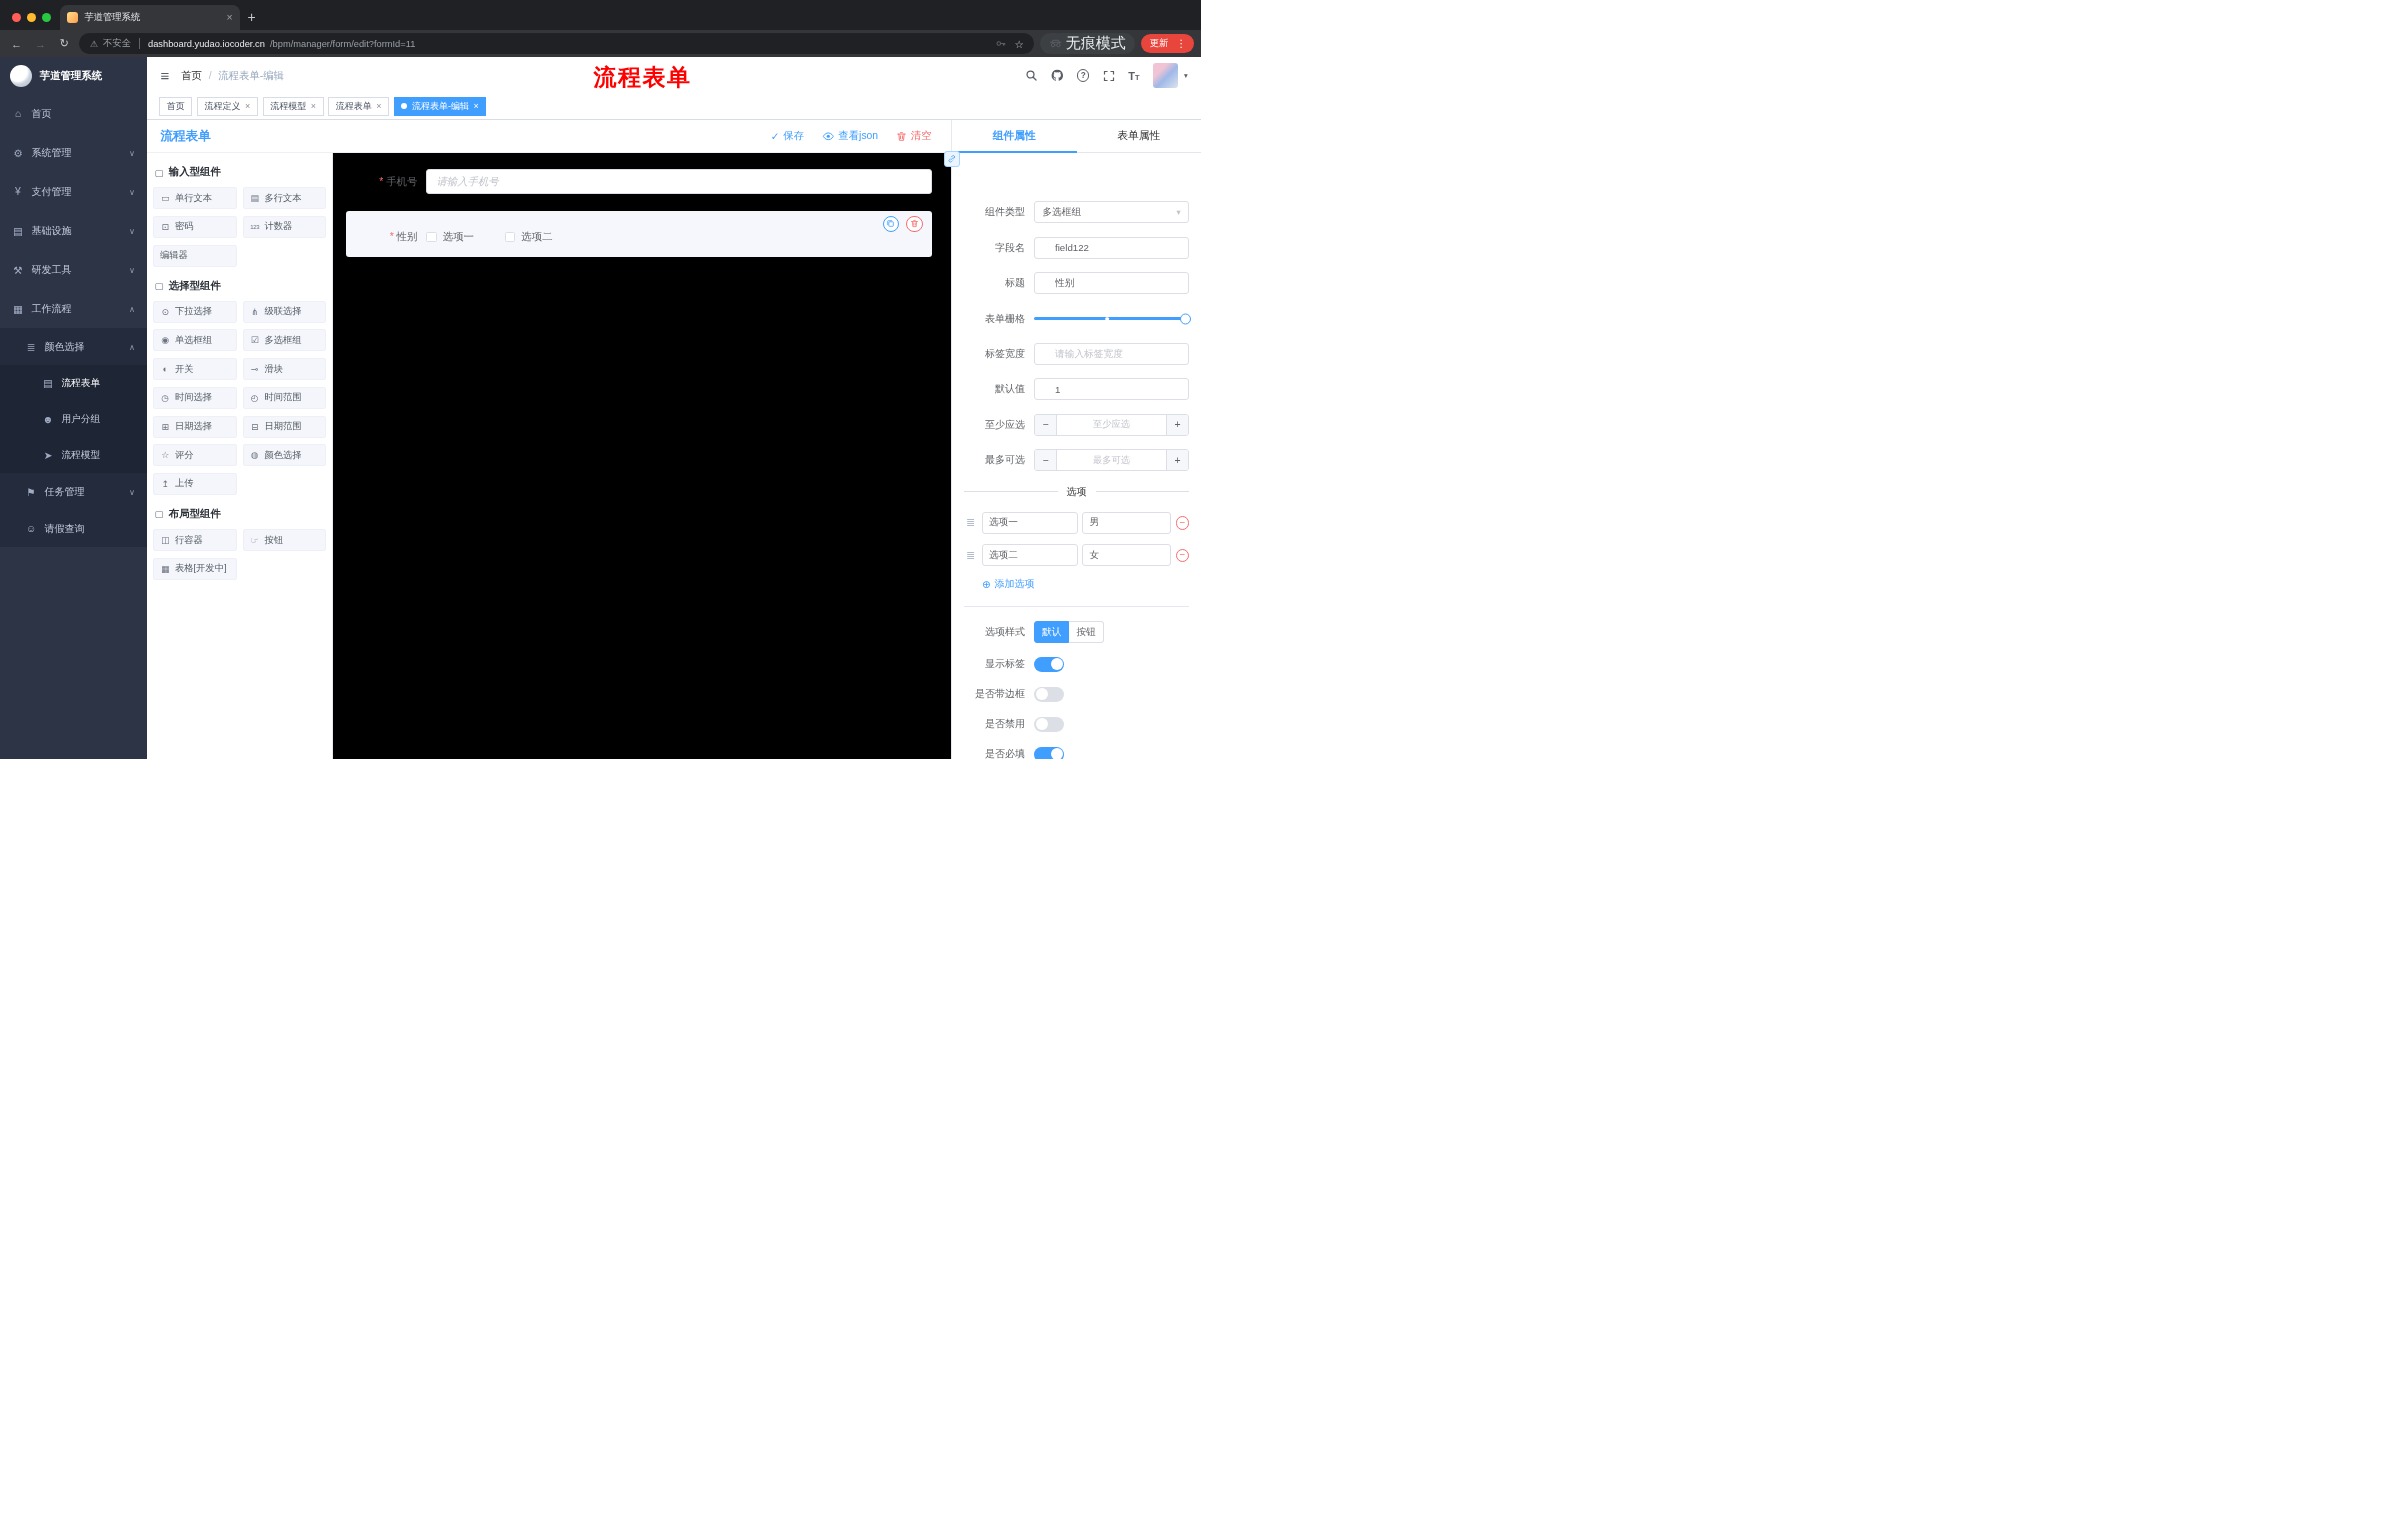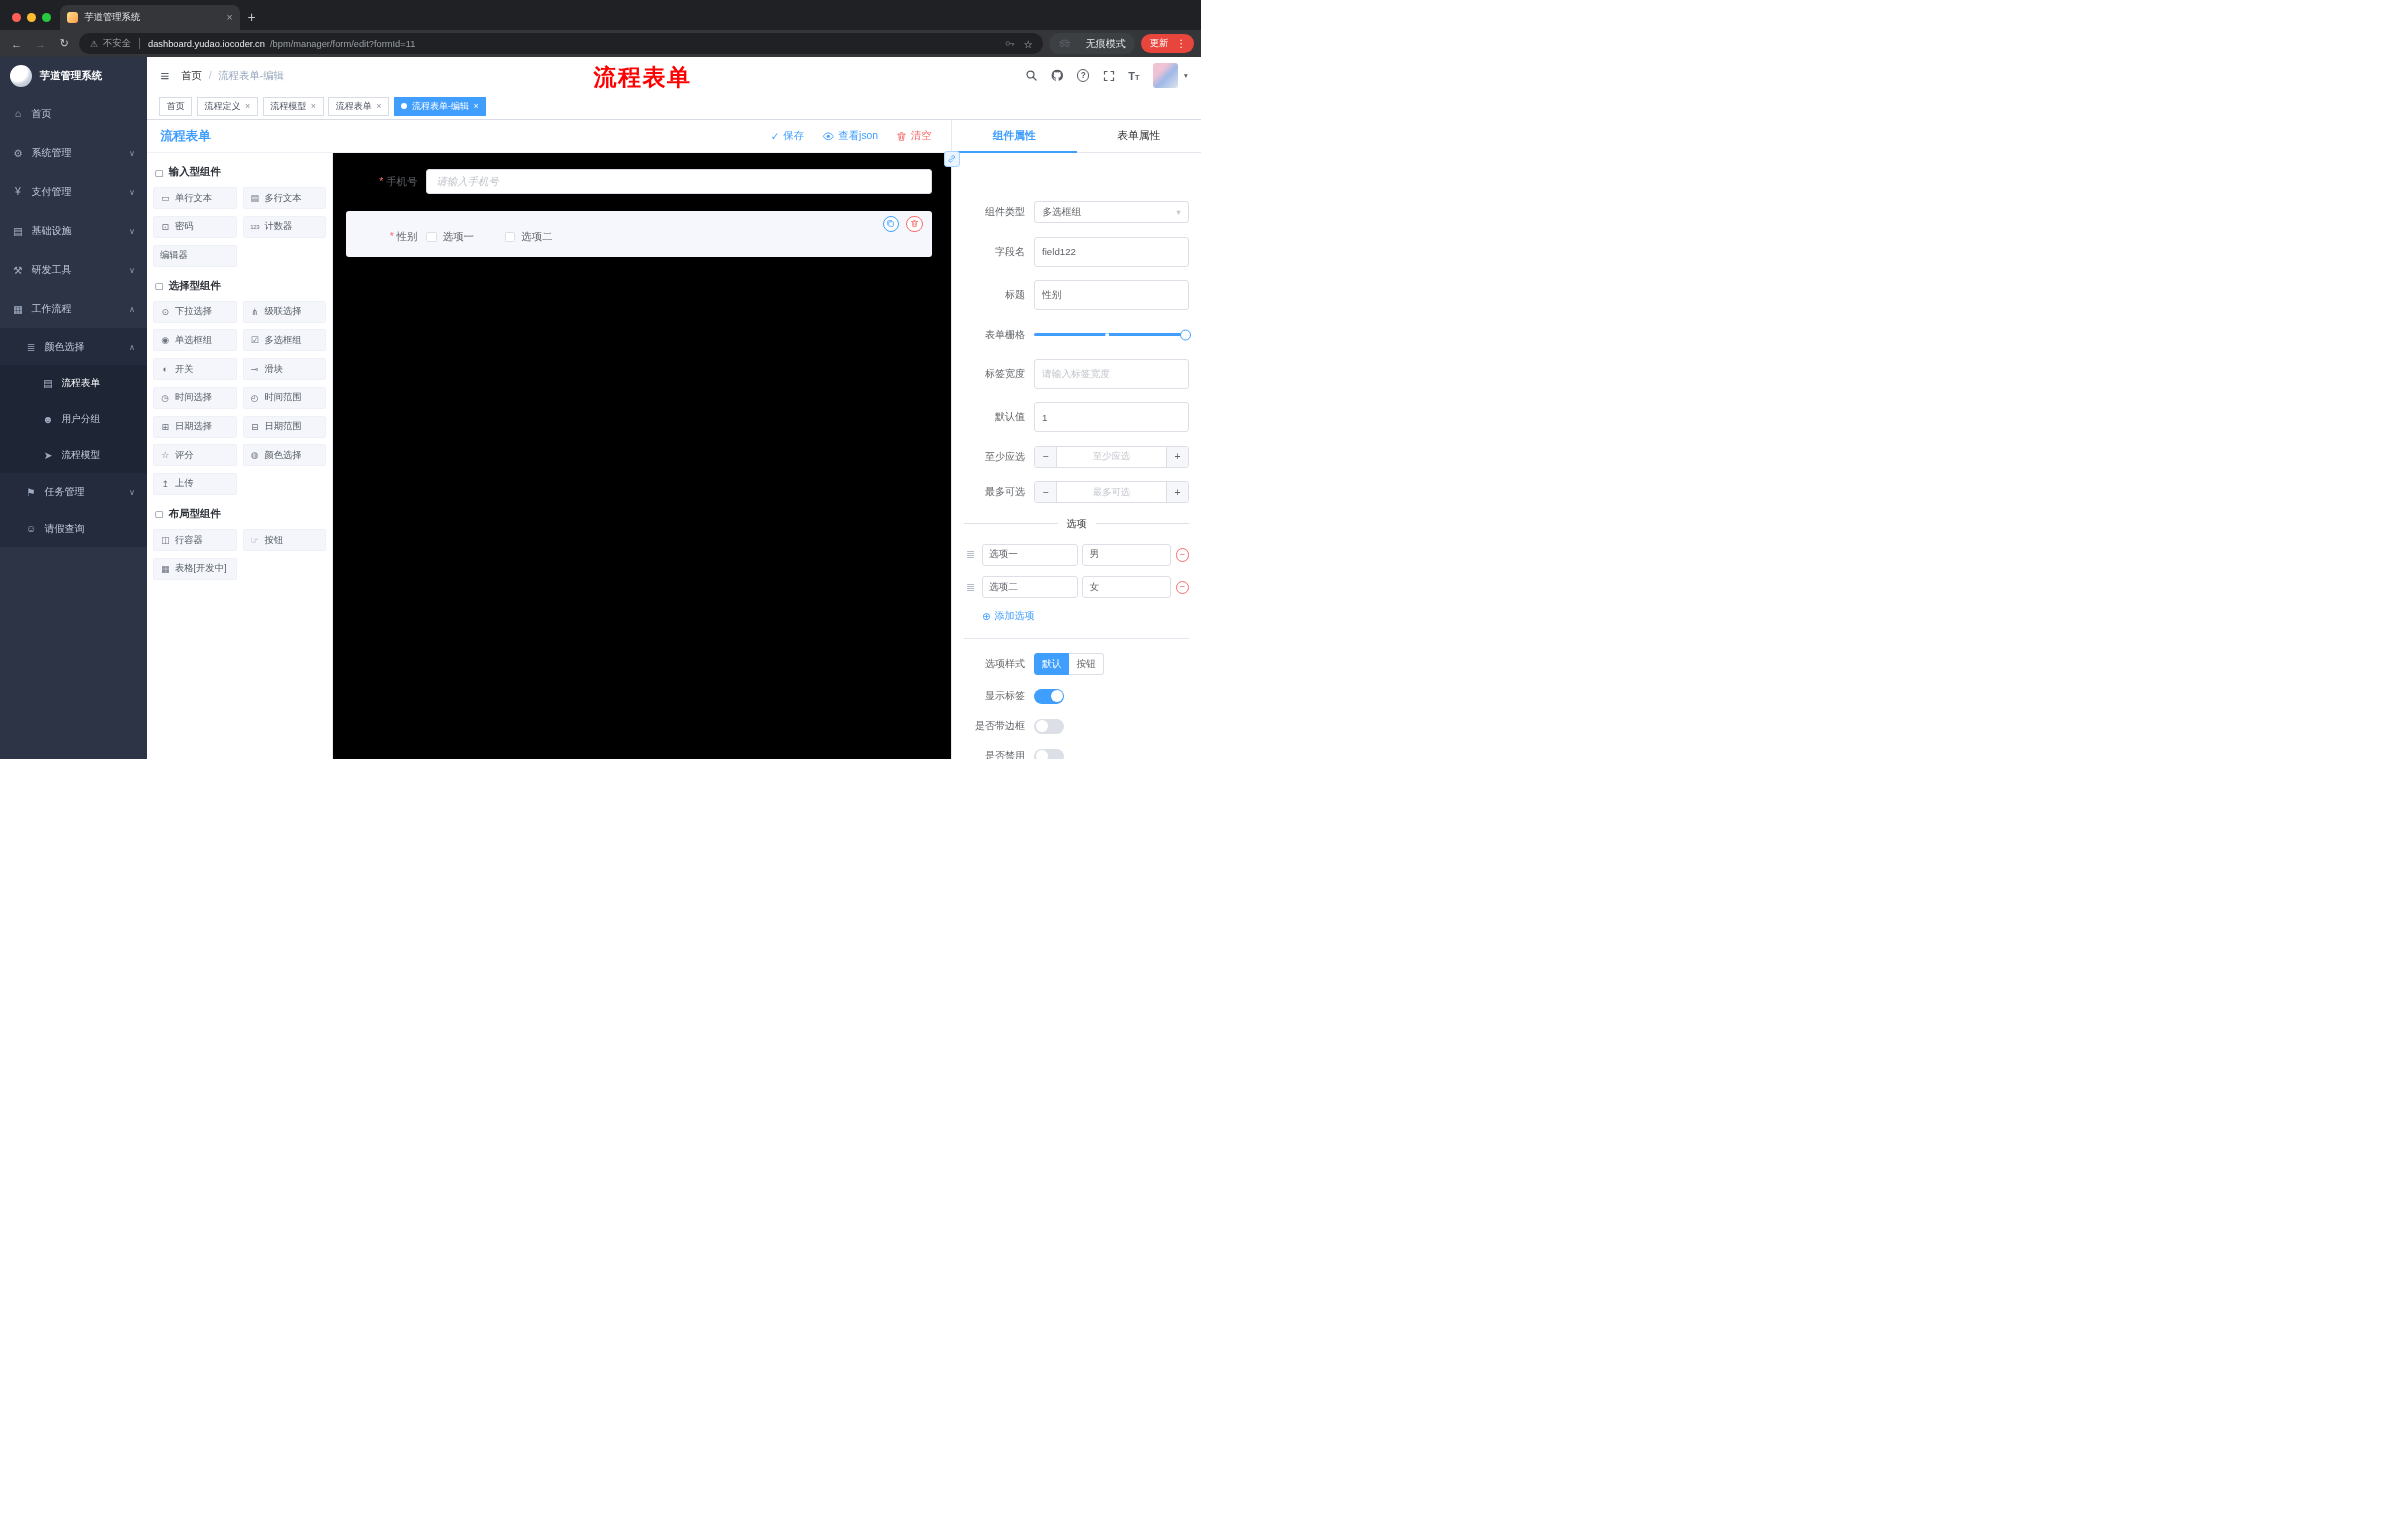--- a/index.html
+++ b/index.html
@@ -20,21 +20,21 @@
   .btoolbar { height:27px; background:#35363a; display:flex; align-items:center; padding:0 7.4px; gap:6px; }
   .nav-ic { color:#c6c9ce; width:18px; text-align:center; font-size:11px; cursor:pointer; }
   .nav-ic.disabled { color:#696d72; }
   .addr { flex:1; height:21px; background:#202124; border-radius:10.4px; display:flex; align-items:center; padding:0 10.4px; gap:5.2px; color:#9aa0a6; font-size:9.3px; min-width:0; }
   .addr .warn { font-size:9px; color:#9aa0a6; }
   .addr .sep { width:0.7px; height:10.4px; background:#5f6368; margin:0 3px; }
   .addr .domain { color:#e8eaed; white-space:nowrap; }
   .addr .path { color:#9aa0a6; white-space:nowrap; overflow:hidden; text-overflow:ellipsis; }
   .addr-right { margin-left:auto; display:flex; align-items:center; gap:9px; color:#c6c9ce; }
   .star { font-size:10.4px; cursor:pointer; }
-  .incog { display:flex; align-items:center; gap:14px; background:#3c4043; border-radius:10.4px; height:21px; padding:0 9px; color:#e8eaed; font-size:10px; }
+  .incog { display:flex; align-items:center; gap:3px; background:#3c4043; border-radius:10.4px; height:21px; padding:0 9px; color:#e8eaed; font-size:15px; }
   .update-pill { background:#e8453c; color:#fff; border-radius:10.4px; height:19.3px; padding:0 4.5px 0 9px; display:flex; align-items:center; gap:4.5px; font-size:9.3px; cursor:pointer; }
   .update-pill .kebab { font-size:10.4px; padding:0 3px; }
 
   
   .app { display:flex; height:703px; }
   .sidebar { width:147px; background:#2d3446; color:#bfcbd9; flex-shrink:0; display:flex; flex-direction:column; overflow:hidden; }
   .logo-row { height:37px; display:flex; align-items:center; gap:7.4px; padding:0 10.4px; cursor:pointer; flex-shrink:0; }
   .logo-avatar { width:22px; height:22px; border-radius:50%; background:radial-gradient(circle at 35% 30%, #ffffff 0 45%, #cdd5e0 60%, #aab4c4); flex-shrink:0; }
   .logo-title { color:#fff; font-size:10.4px; font-weight:700; white-space:nowrap; }
   .nav-item { height:39px; display:flex; align-items:center; gap:7.4px; padding:0 12px; font-size:10px; color:#c3cbdc; cursor:pointer; white-space:nowrap; }
@@ -119,21 +119,21 @@
   .link-float { position:absolute; left:-8.2px; top:31px; width:16.3px; height:16.3px; border-radius:3px; background:#ecf5ff; border:0.7px solid #a8d4ff; display:flex; align-items:center; justify-content:center; color:#409eff; z-index:4; cursor:pointer; }
   .props-tabs { height:33px; display:flex; border-bottom:0.7px solid #e4e7ed; flex-shrink:0; }
   .ptab { flex:1; display:flex; align-items:center; justify-content:center; font-size:10.8px; color:#303133; position:relative; cursor:pointer; }
   .ptab.active { color:#409eff; font-weight:600; }
   .ptab.active::after { content:""; position:absolute; bottom:-0.7px; left:0; right:0; height:1.5px; background:#409eff; }
   .props-body { flex:1; overflow:hidden; padding:13.4px 12px 0 12px; }
   .prow { display:flex; align-items:center; margin-bottom:13.4px; }
   .prow.toggle { margin-bottom:15px; }
   .plabel { width:61px; text-align:right; margin-right:9px; font-size:10px; color:#606266; flex-shrink:0; }
   .pctrl { flex:1; min-width:0; }
-  .pinput { width:100%; height:30px; border:0.7px solid #dcdfe6; border-radius:3px; padding:0 7px; font-size:9.7px; color:#606266; outline:none; }
+  .pinput { width:100%; height:22px; border:0.7px solid #dcdfe6; border-radius:3px; padding:0 20px; font-size:9.7px; color:#606266; outline:none; }
   .pselect { width:100%; height:22px; border:0.7px solid #dcdfe6; border-radius:3px; padding:0 7.4px; font-size:9.7px; color:#606266; display:flex; align-items:center; justify-content:space-between; cursor:pointer; background:#fff; }
   .pselect .caret { color:#c0c4cc; font-size:8.2px; }
   .slider { position:relative; height:22px; display:flex; align-items:center; }
   .slider .track { width:100%; height:3.7px; border-radius:2.2px; background:#409eff; position:relative; }
   .slider .stop { position:absolute; left:47%; top:50%; transform:translate(-50%,-50%); width:3.7px; height:3.7px; border-radius:50%; background:#fff; }
   .slider .handle { position:absolute; right:-2.2px; top:50%; transform:translateY(-50%); width:11px; height:11px; border-radius:50%; background:#fff; border:1.9px solid #409eff; cursor:grab; }
   .stepper { display:flex; width:100%; height:22px; border:0.7px solid #dcdfe6; border-radius:3px; overflow:hidden; }
   .step-btn { width:22px; background:#f5f7fa; color:#606266; display:flex; align-items:center; justify-content:center; font-size:10.4px; cursor:pointer; flex-shrink:0; }
   .step-btn.minus { border-right:0.7px solid #dcdfe6; }
   .step-btn.plus { border-left:0.7px solid #dcdfe6; }

